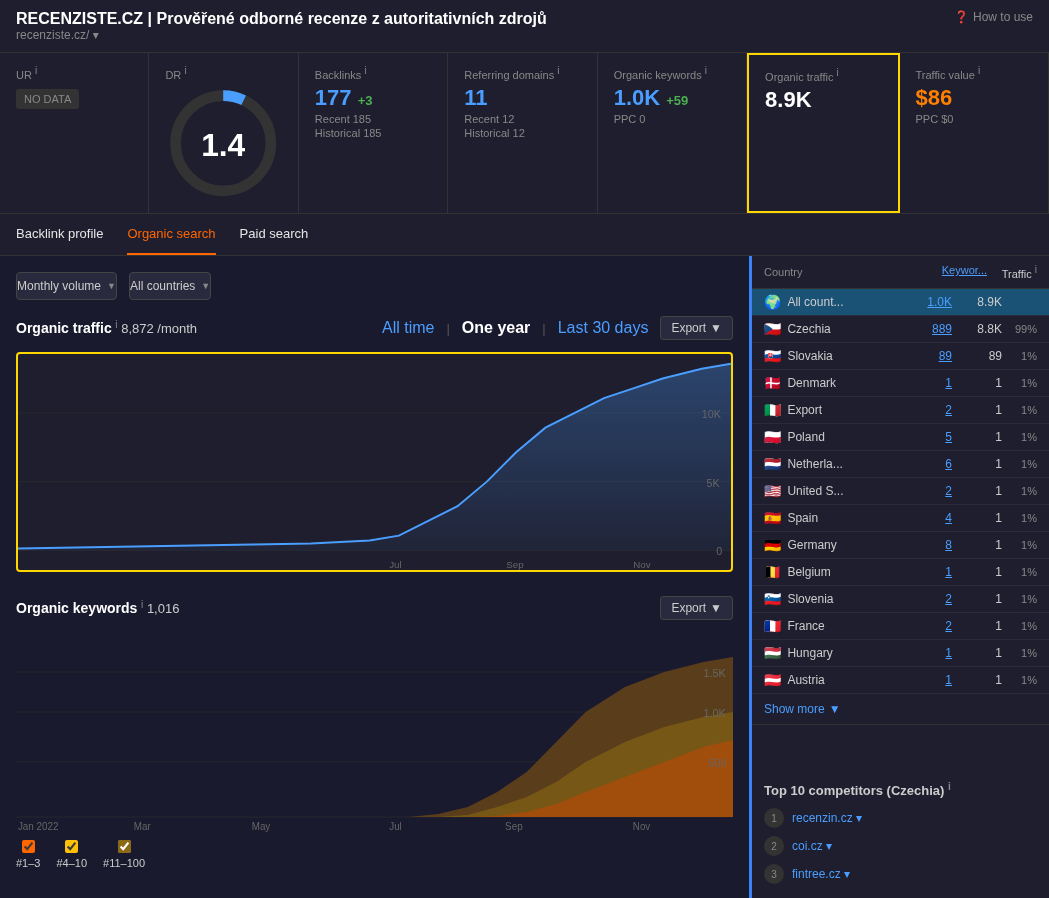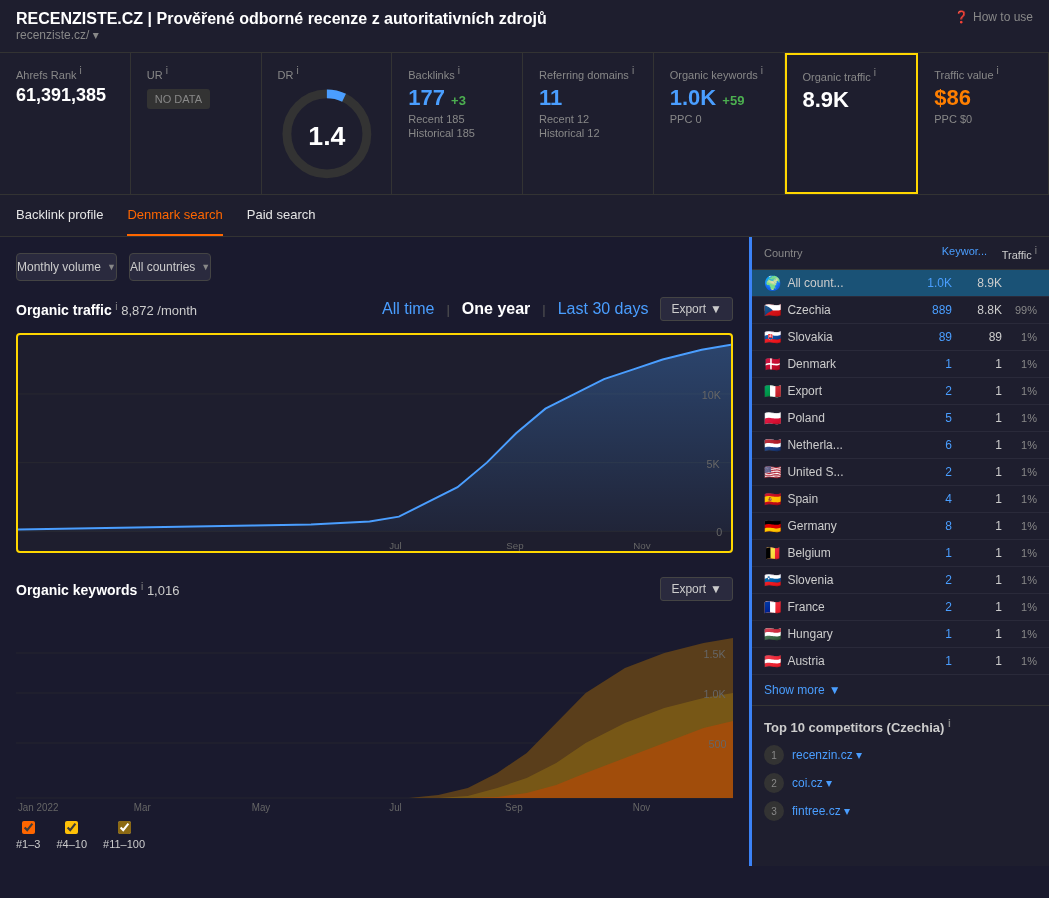--- a/index.html
+++ b/index.html
@@ -51,29 +51,29 @@
     
     
     .country-table { width: 100%; }
     .country-header { display: flex; padding: 8px 12px; border-bottom: 1px solid #333; color: #888; font-size: 11px; }
     .country-header .col-country { flex: 1; }
     .country-header .col-kw { width: 60px; text-align: right; }
     .country-header .col-traffic { width: 50px; text-align: right; }
     .country-row { display: flex; align-items: center; padding: 5px 12px; border-bottom: 1px solid #2a2a3a; font-size: 12px; cursor: pointer; }
     .country-row.selected { background: #1a5276; }
     .col-country { flex: 1; display: flex; align-items: center; gap: 6px; }
-    .col-kw { width: 60px; text-align: right; color: #4a9eff; }
+    .col-kw { width: 60px; text-align: right; color: #4a9eff; text-decoration: underline; }
     .col-traffic { width: 50px; text-align: right; color: #ccc; }
     .col-pct { width: 35px; text-align: right; color: #888; font-size: 11px; }
     .flag { font-size: 14px; }
     
     .show-more { padding: 8px 12px; color: #4a9eff; font-size: 12px; cursor: pointer; display: flex; align-items: center; gap: 4px; }
     
     .competitors-section { padding: 12px; border-top: 1px solid #333; }
-    .competitors-title { color: #ccc; font-size: 13px; font-weight: 600; margin-bottom: 10px; }
+    .competitors-title { color: #ccc; font-size: 13px; font-weight: 600; margin-bottom: 10px; margin-top: 44px; }
     .competitor-item { display: flex; align-items: center; gap: 8px; margin-bottom: 8px; }
     .competitor-num { width: 20px; height: 20px; background: #333; border-radius: 50%; display: flex; align-items: center; justify-content: center; color: #888; font-size: 10px; }
     .competitor-link { color: #4a9eff; font-size: 12px; cursor: pointer; }
     
     .info-icon { color: #888; font-size: 10px; cursor: pointer; display: inline; }
     
     
     svg { width: 100%; height: 100%; }
   </style>
 </head>
@@ -86,24 +86,20 @@
       <span>recenziste.cz/</span>
       <span>▾</span>
     </div>
   </div>
   <div class="how-to-use">
     <span>❓ </span><span>How to use</span>
   </div>
 </div>
 
 <div class="metrics-bar">
-  <div class="metric">
-    <div class="metric-label">Ahrefs Rank <sup class="info-icon">i</sup></div>
-    <div class="metric-value" style="font-size:18px;">61,391,385</div>
-  </div>
   <div class="metric">
     <div class="metric-label">UR <sup class="info-icon">i</sup></div>
     <div class="no-data">NO DATA</div>
   </div>
   <div class="metric">
     <div class="metric-label">DR <sup class="info-icon">i</sup></div>
     <div style="display:flex;align-items:center;gap:8px;">
       <svg width="44" height="44" viewBox="0 0 44 44">
         <circle cx="22" cy="22" r="18" fill="none" stroke="#333" stroke-width="4"></circle>
         <circle cx="22" cy="22" r="18" fill="none" stroke="#4a9eff" stroke-width="4" stroke-dasharray="8 105" stroke-dashoffset="0" transform="rotate(-90 22 22)"></circle>
@@ -134,21 +130,21 @@
   </div>
   <div class="metric">
     <div class="metric-label">Traffic value <sup class="info-icon">i</sup></div>
     <div class="metric-value orange">$86</div>
     <div class="metric-sub">PPC $0</div>
   </div>
 </div>
 
 <div class="nav-tabs">
   <div class="nav-tab">Backlink profile</div>
-  <div class="nav-tab active">Denmark search</div>
+  <div class="nav-tab active">Organic search</div>
   <div class="nav-tab">Paid search</div>
 </div>
 
 <div class="main-content">
 
   <div class="left-panel">
 
     <div class="controls">
       <div class="dropdown">
         <span>Monthly volume</span>

